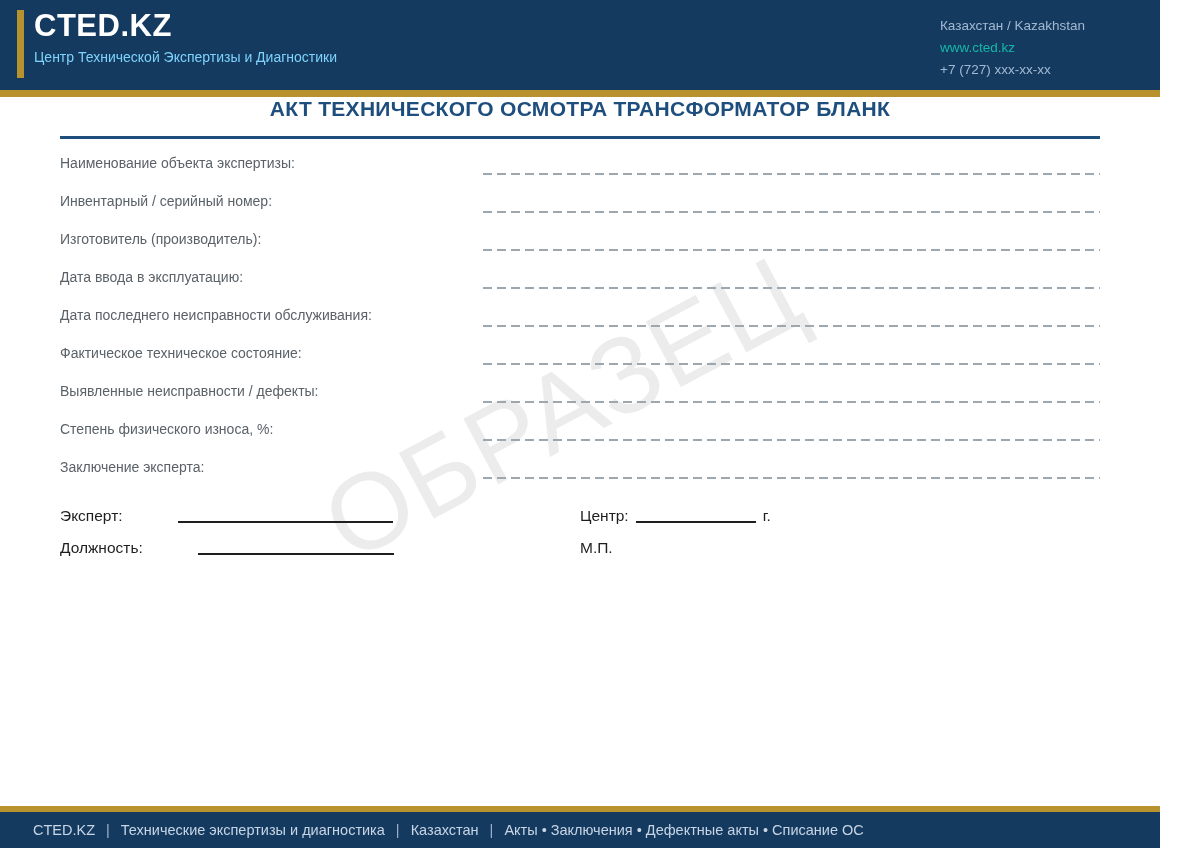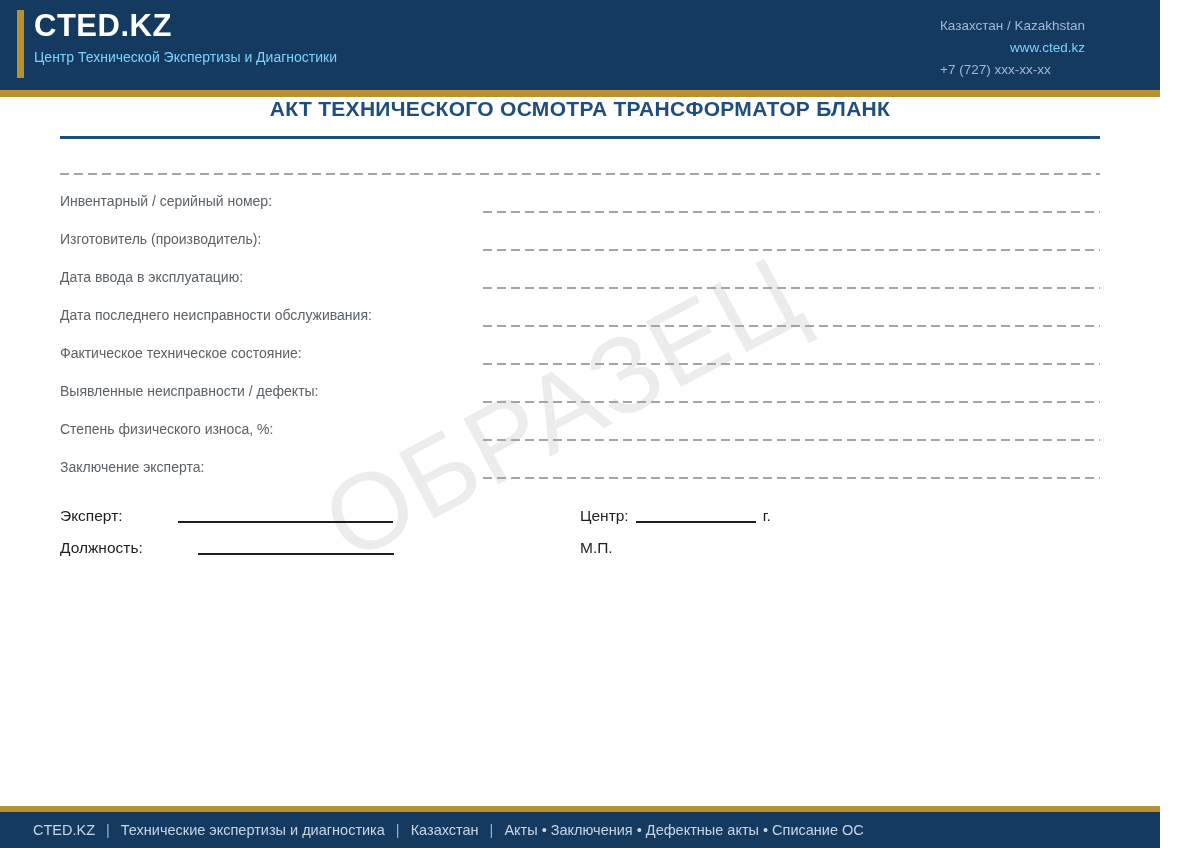--- a/index.html
+++ b/index.html
@@ -31,21 +31,21 @@
     letter-spacing: 0.5px;
   }
   .tagline {
     position: absolute; left: 34px; top: 49px;
     font-size: 14px; color: #7dd3fc;
   }
   .contact {
     position: absolute; left: 940px; top: 15px;
     font-size: 13.5px; line-height: 22px; color: #A3B9D2;
   }
-  .contact .site { color: #7dd3fc; cursor: pointer; text-align: right; }
+  .contact .site { color: #14b8a6; cursor: pointer; }
 
   
   .watermark-wrap {
     position: absolute; left: 270px; top: 235px;
     width: 585px; height: 345px;
     display: flex; align-items: center; justify-content: center;
     z-index: 0; pointer-events: none;
   }
   .watermark {
     font-size: 108px; color: #ECECEC; white-space: nowrap;
@@ -119,20 +119,21 @@
   <div class="watermark-wrap">
     <span class="watermark">ОБРАЗЕЦ</span>
   </div>
 
   <div class="content">
     <div class="doc-title">АКТ ТЕХНИЧЕСКОГО ОСМОТРА ТРАНСФОРМАТОР БЛАНК</div>
     <div class="rule"></div>
 
     <div class="fields">
       <div class="row">
+        <span class="flabel">Наименование объекта экспертизы:</span>
         <div class="dotline"></div>
       </div>
       <div class="row">
         <span class="flabel">Инвентарный / серийный номер:</span>
         <div class="dotline"></div>
       </div>
       <div class="row">
         <span class="flabel">Изготовитель (производитель):</span>
         <div class="dotline"></div>
       </div>

